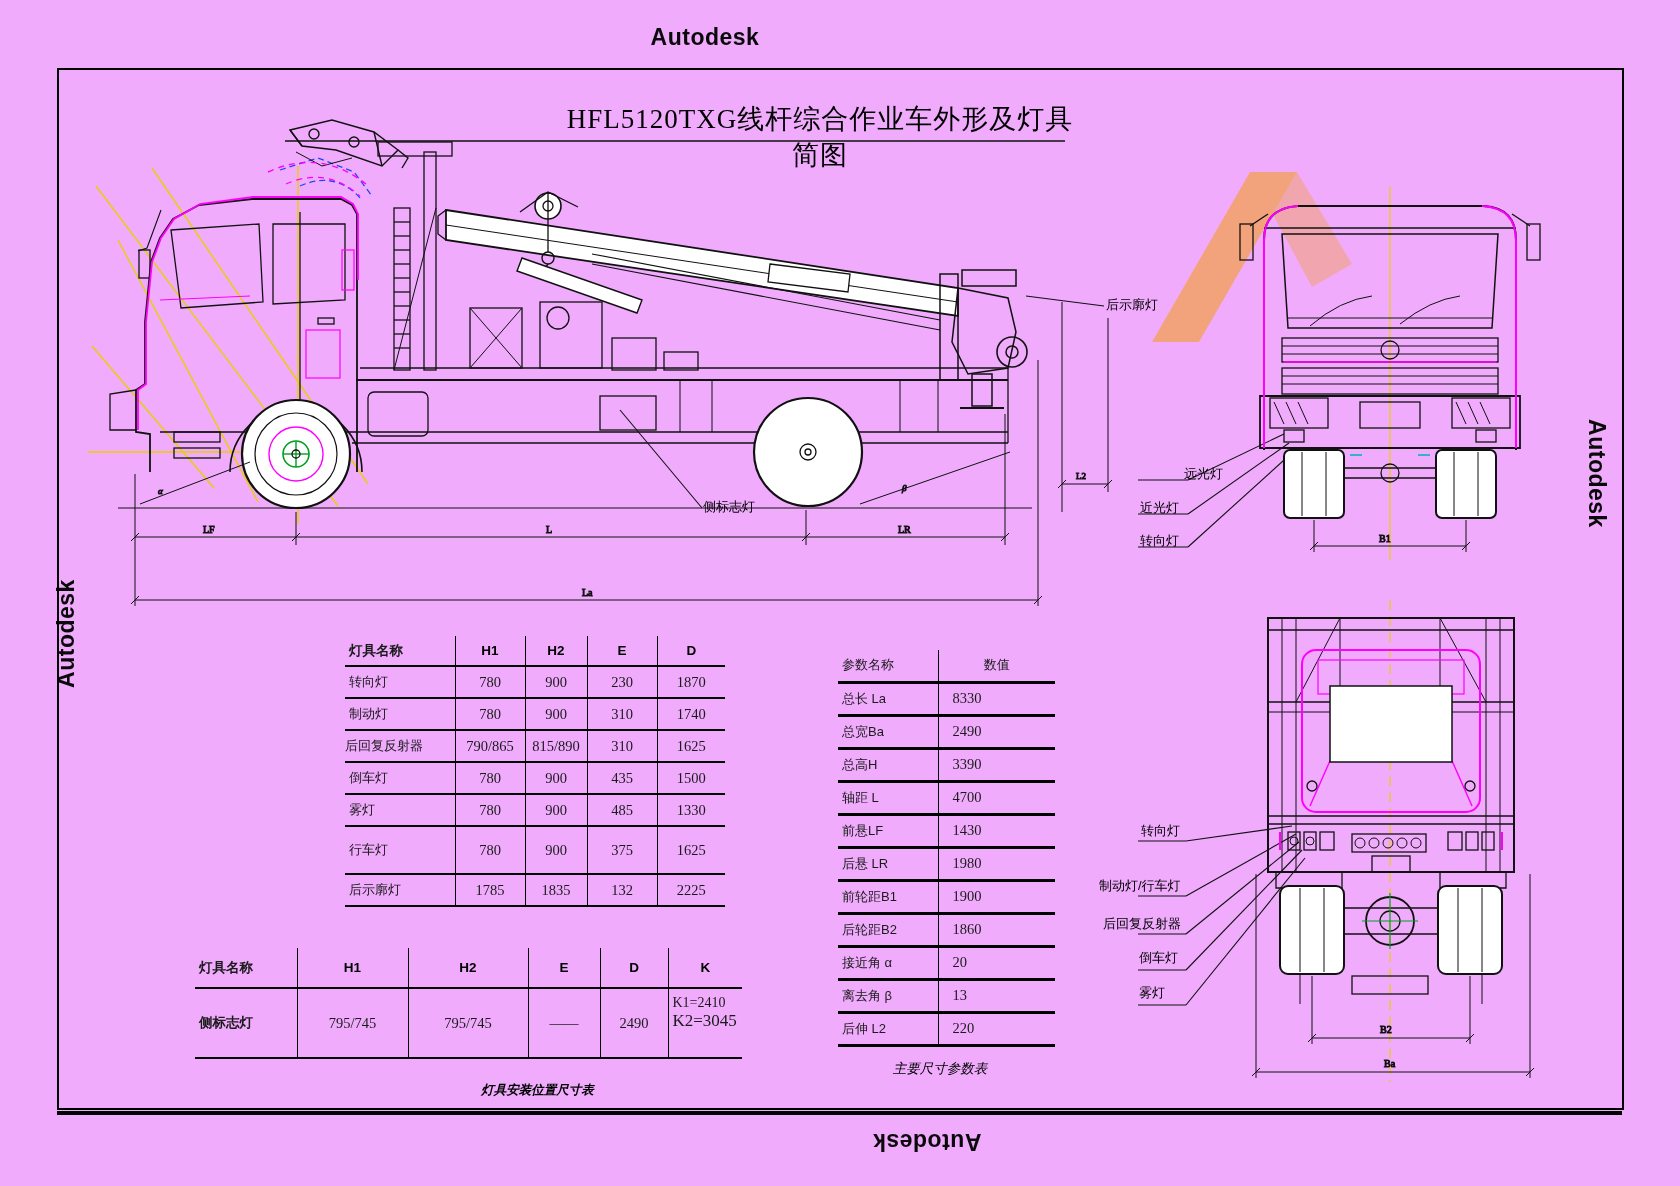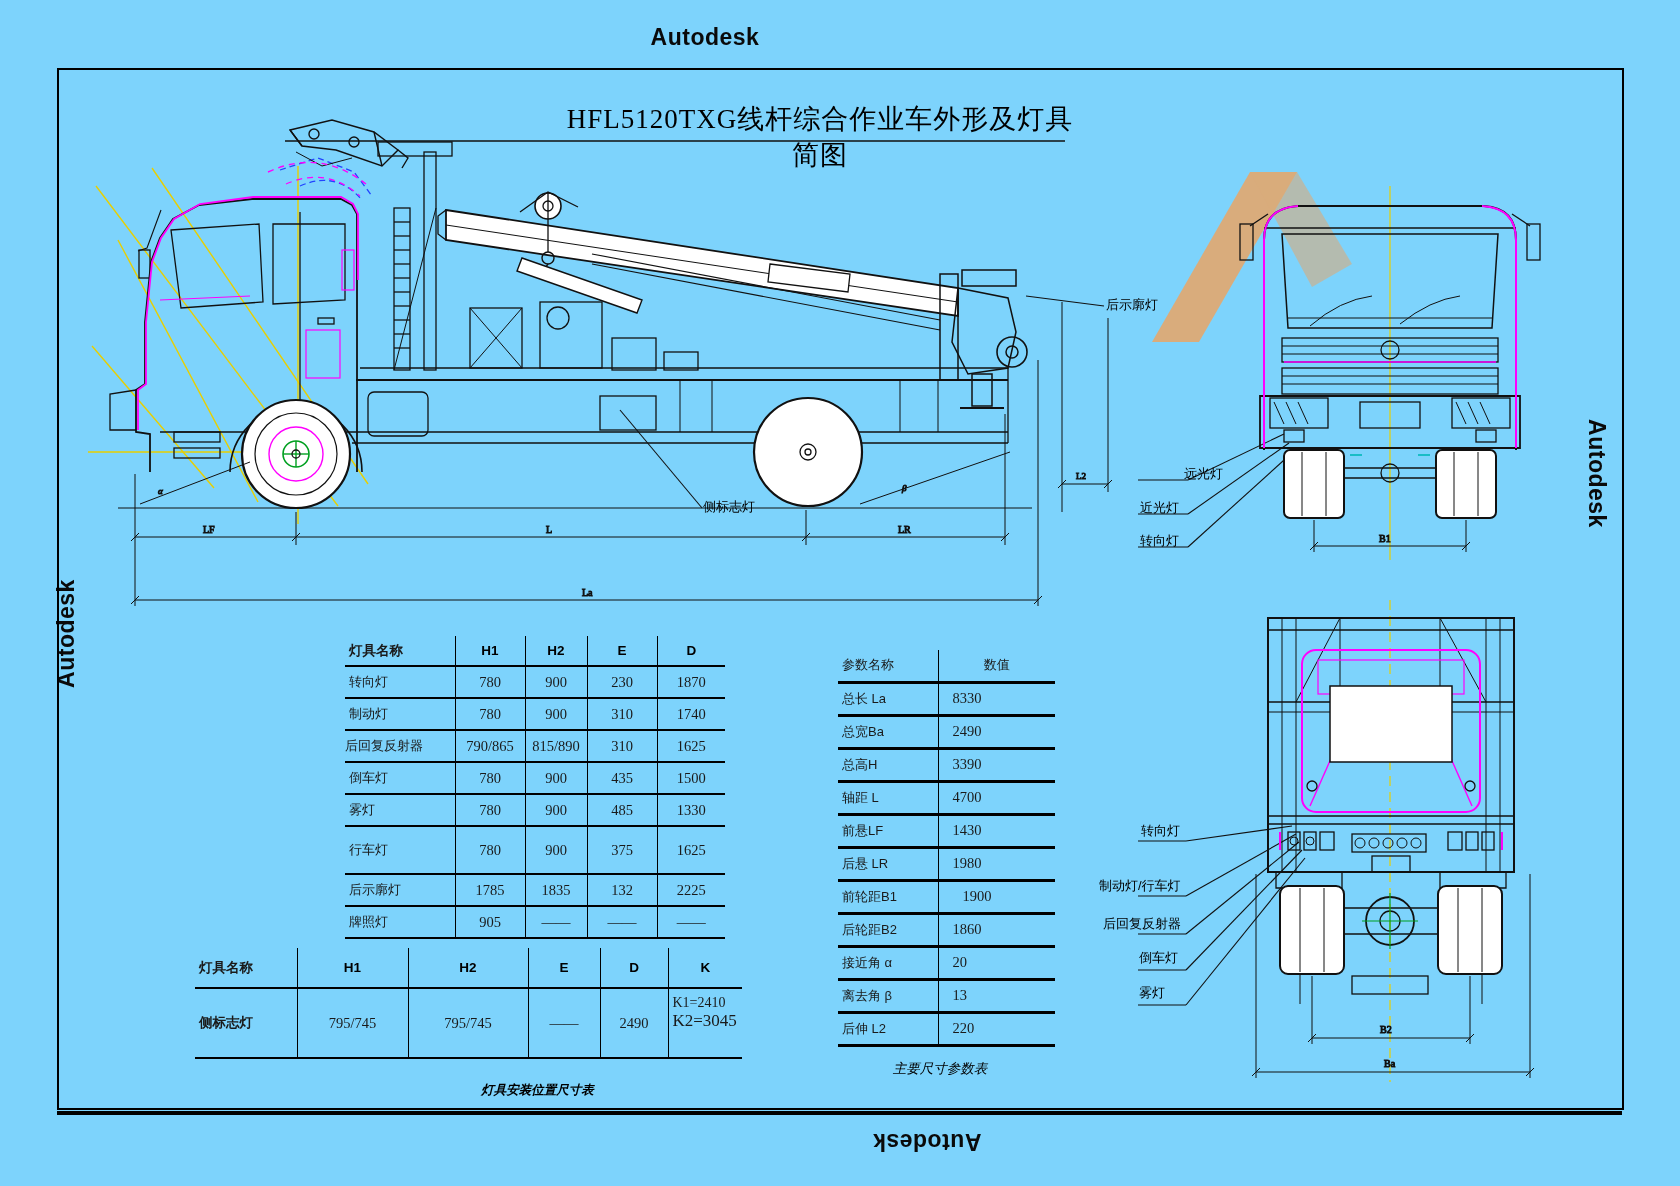--- a/index.html
+++ b/index.html
@@ -1,16 +1,16 @@
 <!DOCTYPE html>
 <html><head>
 <meta charset="utf-8">
 <style>
   html,body{margin:0;padding:0;background:#fff;}
-  .sheet{position:relative;width:1680px;height:1186px;background:#7dd3fc;overflow:hidden;
+  .sheet{position:relative;width:1680px;height:1186px;background:#f0abfc;overflow:hidden;
          font-family:"Liberation Sans",sans-serif;color:#000;}
   .frame{position:absolute;left:57px;top:68px;width:1563px;height:1038px;border:2.5px solid #000;}
   .wm{position:absolute;font-weight:bold;font-size:23px;letter-spacing:.5px;color:#0a0a0a;
       width:130px;text-align:center;font-family:"Liberation Sans",sans-serif;}
   .title{position:absolute;left:560px;top:101px;width:520px;text-align:center;
          font-family:"Liberation Serif",serif;font-size:27px;letter-spacing:1px;color:#000;}
   .callout{position:absolute;font-size:13px;white-space:nowrap;color:#000;}
   table{border-collapse:collapse;table-layout:fixed;position:absolute;}
   td{padding:0 4px;overflow:hidden;white-space:nowrap;}
   .num{font-family:"Liberation Serif",serif;font-size:14.5px;color:#1a1a1a;}
@@ -415,27 +415,20 @@
       <td class="num">375</td>
       <td class="num">1625</td>
     </tr>
     <tr style="height:32px;">
       <td class="cjk">后示廓灯</td>
       <td class="num">1785</td>
       <td class="num">1835</td>
       <td class="num">132</td>
       <td class="num">2225</td>
     </tr>
-    <tr style="height:32px;">
-      <td class="cjk">牌照灯</td>
-      <td class="num">905</td>
-      <td class="num">——</td>
-      <td class="num">——</td>
-      <td class="num">——</td>
-    </tr>
   </tbody>
     </table>
 
   <table class="lampT" style="left:195px;top:948px;width:547px;">
     <colgroup>
         <col style="width:102px">
         <col style="width:111px">
         <col style="width:120px">
         <col style="width:72px">
         <col style="width:68px">
@@ -494,21 +487,21 @@
     <tr style="height:33px;">
       <td class="cjk">前悬LF</td>
       <td class="num" style="padding-left:14px;">1430</td>
     </tr>
     <tr style="height:33px;">
       <td class="cjk">后悬 LR</td>
       <td class="num" style="padding-left:14px;">1980</td>
     </tr>
     <tr style="height:33px;">
       <td class="cjk">前轮距B1</td>
-      <td class="num" style="padding-left:24px;">1900</td>
+      <td class="num" style="padding-left:14px;">1900</td>
     </tr>
     <tr style="height:33px;">
       <td class="cjk">后轮距B2</td>
       <td class="num" style="padding-left:14px;">1860</td>
     </tr>
     <tr style="height:33px;">
       <td class="cjk">接近角  α</td>
       <td class="num" style="padding-left:14px;">20</td>
     </tr>
     <tr style="height:33px;">

